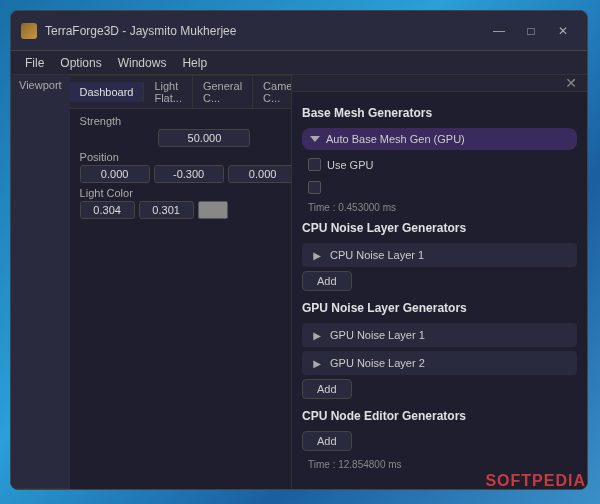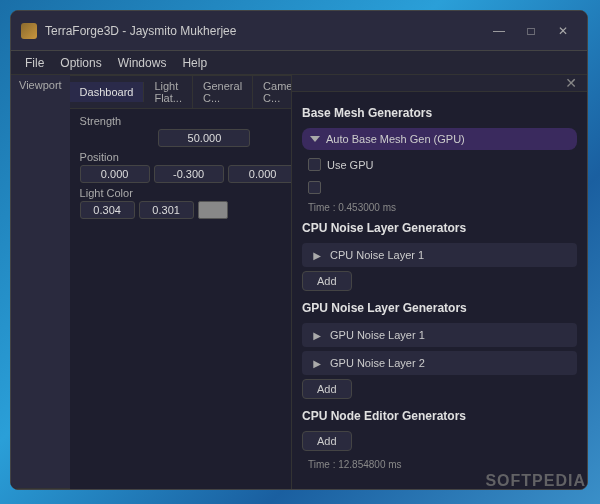--- a/index.html
+++ b/index.html
@@ -315,21 +315,21 @@
       font-size: 11px;
       cursor: pointer;
       margin-bottom: 6px;
       display: inline-block;
     }
 
     .softpedia-badge {
       position: absolute;
       bottom: 14px;
       right: 14px;
-      color: #737373;
+      color: #ef4444;
       font-size: 16px;
       font-weight: bold;
       letter-spacing: 1px;
       opacity: 0.8;
     }
 
     
     .viewport-mesh {
       position: absolute;
       bottom: 20px;

